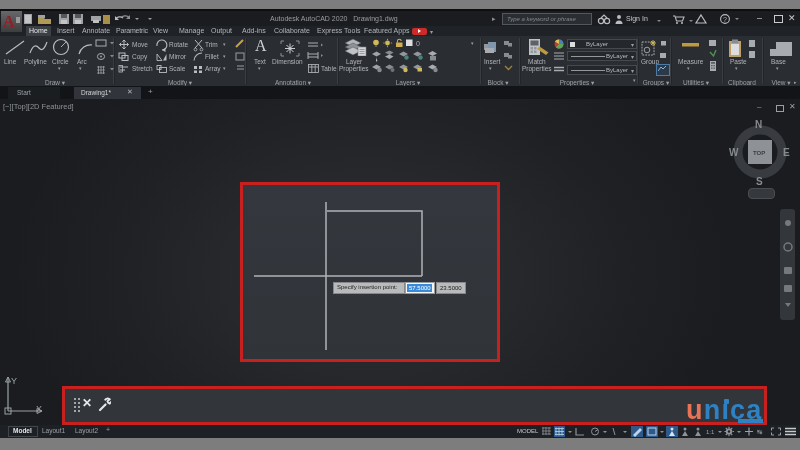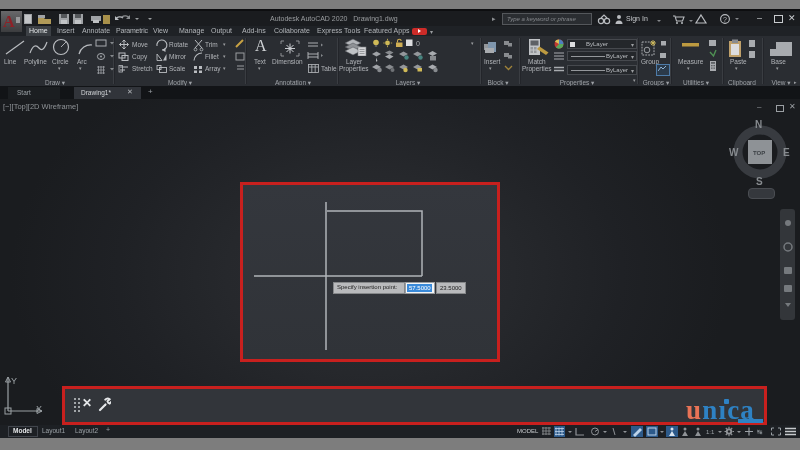--- a/index.html
+++ b/index.html
@@ -394,21 +394,21 @@
   <div id="filetabs" class="abs">
     <div class="abs" style="left:8px;top:1px;width:52px;height:12px;background:#1b1e21;"></div>
     <div class="t" style="left:17px;top:2.5px;font-size:6.5px;color:#9aa0a5;">Start</div>
     <div class="abs" style="left:74px;top:1px;width:67px;height:12px;background:#31343a;"></div>
     <div class="t" style="left:81px;top:2.5px;font-size:6.5px;color:#d2d5d8;">Drawing1*</div>
     <div class="t" style="left:127px;top:2px;font-size:7px;color:#b3b6ba;">✕</div>
     <div class="t" style="left:148px;top:1px;font-size:8px;color:#9aa0a5;">+</div>
   </div>
 
   <div id="canvas" class="abs">
-    <div class="t" style="left:3px;top:3px;font-size:7.5px;color:#8e9296;">[−][Top][2D Wireframe]</div>
+    <div class="t" style="left:3px;top:3px;font-size:7.5px;color:#8e9296;">[−][Top][2D Featured]</div>
 
     <div class="t" style="left:757px;top:3px;font-size:8px;color:#9b9fa3;">–</div>
     <div class="abs" style="left:776px;top:6px;width:6px;height:5px;border:1px solid #9b9fa3;"></div>
     <div class="t" style="left:789px;top:3px;font-size:8px;color:#9b9fa3;">✕</div>
 
     <svg class="abs" style="left:728px;top:12px;" width="66" height="80" viewBox="0 0 66 80">
       <circle cx="32" cy="41" r="22" fill="none" stroke="#383b40" stroke-width="9"></circle>
       <text x="27" y="17" font-size="10" fill="#878b8f" font-weight="bold" font-family="Liberation Sans">N</text>
       <text x="1" y="45" font-size="10" fill="#878b8f" font-weight="bold" font-family="Liberation Sans">W</text>
       <text x="55" y="45" font-size="10" fill="#878b8f" font-weight="bold" font-family="Liberation Sans">E</text>
@@ -546,18 +546,18 @@
       <g stroke="#9aa0a5" stroke-width="1" fill="none">
           <path d="M232 2 h-2.5 v2.5 M236 2 h2.5 v2.5 M232 9 h-2.5 v-2.5 M236 9 h2.5 v-2.5"></path>
         </g>
 
       <g stroke="#c6c9cc" stroke-width="1.4">
           <path d="M243 2.5 h11 M243 5.5 h11 M243 8.5 h11"></path>
         </g>
     </svg>
   </div>
 
-  <div class="abs" style="left:686px;top:386px;z-index:30;font-weight:bold;font-size:27px;letter-spacing:1.2px;font-family:Liberation Serif, serif;">
+  <div class="abs" style="left:686px;top:386px;z-index:30;font-weight:bold;font-size:27px;letter-spacing:1.2px;font-family:Liberation Sans, sans-serif;">
     <span style="color:#e87356;">u</span><span style="color:#2e82c4;">nıca</span>
   </div>
   <div class="abs" style="left:738px;top:410px;width:25px;height:3.5px;background:#2e82c4;z-index:31;"></div>
   <div class="abs" style="left:724px;top:390px;width:5px;height:5px;background:#2e82c4;border-radius:1px;z-index:31;"></div>
 </div>
 
 </body></html>

